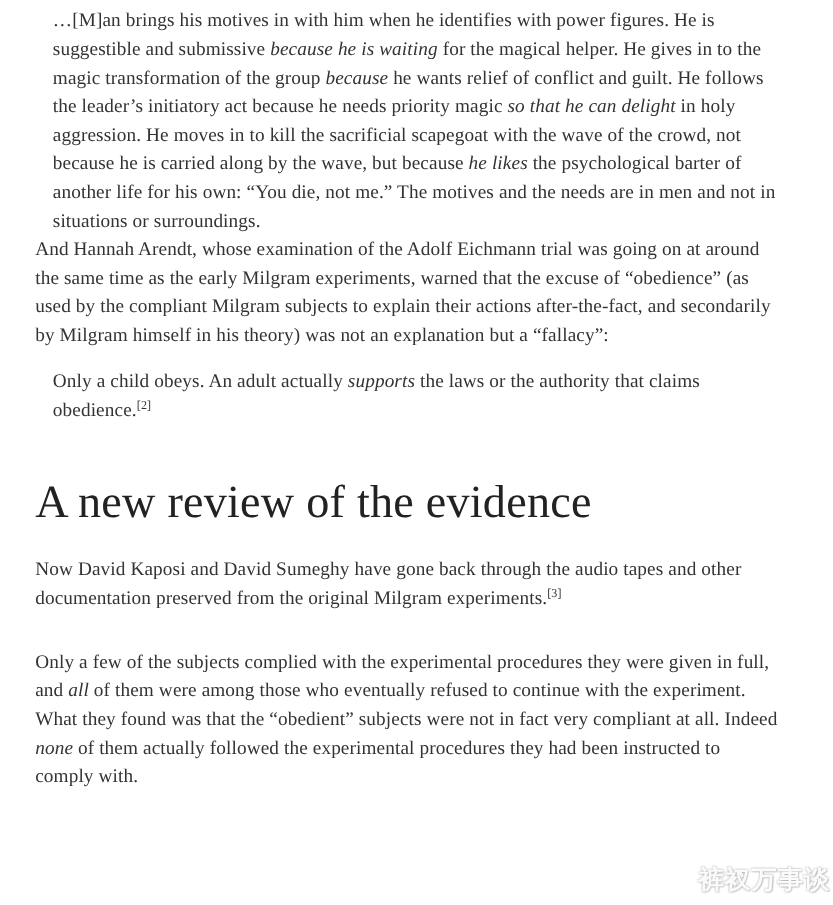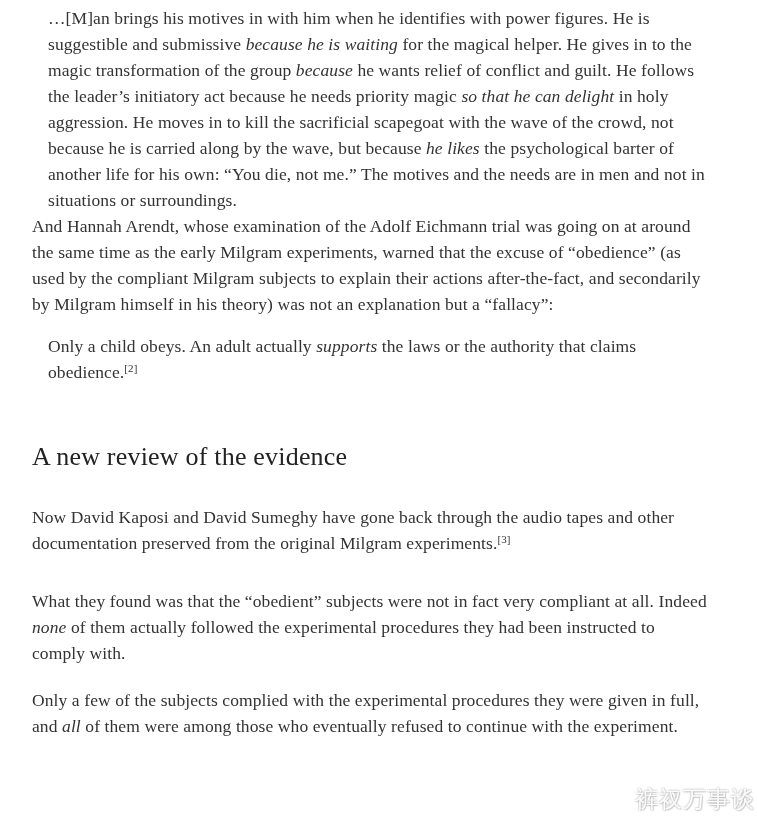--- a/index.html
+++ b/index.html
@@ -27,21 +27,21 @@
   blockquote.quote-block {
     margin: 0;
     padding: 0 0 0 16px;
   }
   .bq-milgram { margin-bottom: 32px; }
   .para { margin: 0; }
   .para-arendt { margin-bottom: 16px; }
   .bq-arendt { margin-bottom: 0; }
   h2.section-heading {
     margin: 50px 0 25px 0;
-    font-size: 26px;
+    font-size: 42px;
     line-height: 44px;
     font-weight: 400;
     color: #222222;
     letter-spacing: 0.2px;
   }
   .para-kaposi { margin-bottom: 32px; }
   .para-found { margin-bottom: 21px; }
   .para-complied { margin-bottom: 0; }
   em { font-style: italic; }
   sup.fnref {
@@ -49,21 +49,21 @@
     line-height: 0;
     vertical-align: 6px;
     color: #333333;
     cursor: pointer;
   }
   .watermark {
     position: absolute;
     right: 2px;
     bottom: 8px;
     font-family: "Liberation Sans", sans-serif;
-    font-weight: 400;
+    font-weight: 700;
     font-size: 23px;
     letter-spacing: 1px;
     color: rgba(255,255,255,0.92);
     text-shadow:
       1px 1px 1px rgba(165,165,165,0.55),
       -1px -1px 1px rgba(200,200,200,0.45),
       1px -1px 1px rgba(185,185,185,0.35),
       -1px 1px 1px rgba(185,185,185,0.35);
     pointer-events: none;
     white-space: nowrap;
@@ -77,19 +77,19 @@
   <blockquote class="quote-block bq-milgram body-text"><span>…[M]an brings his motives in with him when he identifies with power figures. He is suggestible and submissive </span><em>because he is waiting</em><span> for the magical helper. He gives in to the magic transformation of the group </span><em>because</em><span> he wants relief of conflict and guilt. He follows the leader’s initiatory act because he needs priority magic </span><em>so that he can delight</em><span> in holy aggression. He moves in to kill the sacrificial scapegoat with the wave of the crowd, not because he is carried along by the wave, but because </span><em>he likes</em><span> the psychological barter of another life for his own: “You die, not me.” The motives and the needs are in men and not in situations or surroundings.</span></blockquote>
 
   <p class="para para-arendt body-text">And Hannah Arendt, whose examination of the Adolf Eichmann trial was going on at around the same time as the early Milgram experiments, warned that the excuse of “obedience” (as used by the compliant Milgram subjects to explain their actions after-the-fact, and secondarily by Milgram himself in his theory) was not an explanation but a “fallacy”:</p>
 
   <blockquote class="quote-block bq-arendt body-text"><span>Only a child obeys. An adult actually </span><em>supports</em><span> the laws or the authority that claims obedience.</span><sup class="fnref">[2]</sup></blockquote>
 
   <h2 class="section-heading">A new review of the evidence</h2>
 
   <p class="para para-kaposi body-text"><span>Now David Kaposi and David Sumeghy have gone back through the audio tapes and other documentation preserved from the original Milgram experiments.</span><sup class="fnref">[3]</sup></p>
 
+  <p class="para para-complied body-text"><span>Only a few of the subjects complied with the experimental procedures they were given in full, and </span><em>all</em><span> of them were among those who eventually refused to continue with the experiment.</span></p>
+
   <p class="para para-found body-text"><span>What they found was that the “obedient” subjects were not in fact very compliant at all. Indeed </span><em>none</em><span> of them actually followed the experimental procedures they had been instructed to comply with.</span></p>
-
-  <p class="para para-complied body-text"><span>Only a few of the subjects complied with the experimental procedures they were given in full, and </span><em>all</em><span> of them were among those who eventually refused to continue with the experiment.</span></p>
 
 </div>
 
 <div class="watermark">裤衩万事谈</div>
 
 </body></html>

